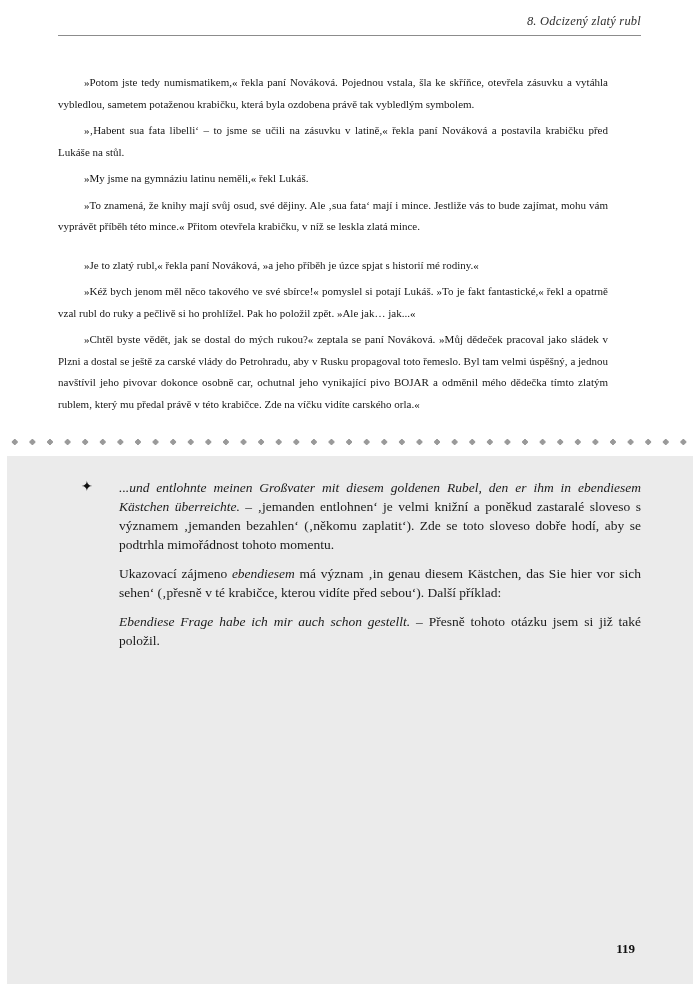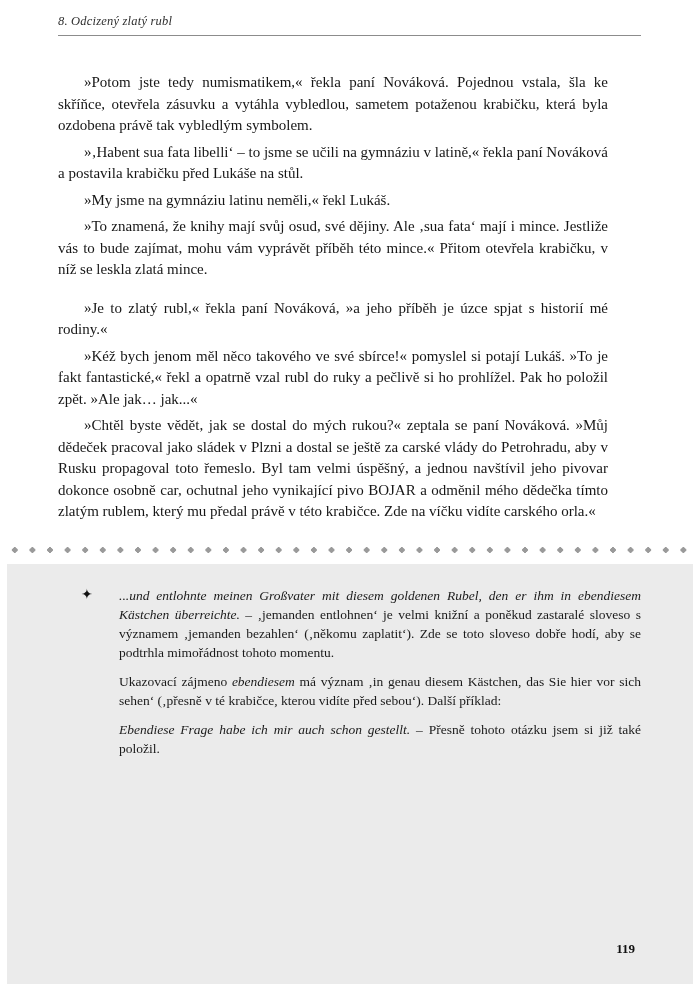--- a/index.html
+++ b/index.html
@@ -8,34 +8,34 @@
     background: #ffffff;
     color: var(--text, #161616);
     font-family: "Liberation Serif", serif;
     display: flex; flex-direction: column;
     box-sizing: border-box;
     position: relative;
     overflow: hidden;
   }
   .header { padding: 14px 59px 0 58px; }
   .header-title {
-    text-align: left;
+    text-align: right;
     font-style: italic;
     font-size: 12.5px;
     color: #2e2e2e;
     letter-spacing: 0.2px;
   }
   .header-rule {
     border: none;
     border-top: 1px solid var(--rule, #8c8c8c);
     margin: 6px 0 0 0;
   }
   .body-text {
     padding: 36px 92px 0 58px;
-    font-size: 15px;
+    font-size: 11px;
     line-height: 21.5px;
     text-align: justify;
   }
   p.body-p { margin: 0 0 5px 0; text-indent: 26px; }
   p.body-p.gap { margin-top: 17px; }
   .dots {
     height: 8px;
     margin: 18px 6px 0 6px;
     background-image: radial-gradient(circle, var(--dot, #9a9a9a) 0 2.6px, transparent 2.9px);
     background-size: 17.6px 8px;
@@ -74,21 +74,21 @@
 
 <div class="page">
 
   <div class="header">
     <div class="header-title">8. Odcizený zlatý rubl</div>
     <hr class="header-rule">
   </div>
 
   <div class="body-text">
       <p class="body-p">»Potom jste tedy numismatikem,« řekla paní Nováková. Pojednou vstala, šla ke skříňce, otevřela zásuvku a vytáhla vybledlou, sametem potaženou krabičku, která byla ozdobena právě tak vybledlým symbolem.</p>
-      <p class="body-p">»‚Habent sua fata libelli‘ – to jsme se učili na gymnáziu v latině,« řekla paní Nováková a postavila krabičku před Lukáše na stůl.</p>
+      <p class="body-p">»‚Habent sua fata libelli‘ – to jsme se učili na zásuvku v latině,« řekla paní Nováková a postavila krabičku před Lukáše na stůl.</p>
       <p class="body-p">»My jsme na gymnáziu latinu neměli,« řekl Lukáš.</p>
       <p class="body-p">»To znamená, že knihy mají svůj osud, své dějiny. Ale ‚sua fata‘ mají i mince. Jestliže vás to bude zajímat, mohu vám vyprávět příběh této mince.« Přitom otevřela krabičku, v níž se leskla zlatá mince.</p>
       <p class="body-p gap">»Je to zlatý rubl,« řekla paní Nováková, »a jeho příběh je úzce spjat s historií mé rodiny.«</p>
       <p class="body-p">»Kéž bych jenom měl něco takového ve své sbírce!« pomyslel si potají Lukáš. »To je fakt fantastické,« řekl a opatrně vzal rubl do ruky a pečlivě si ho prohlížel. Pak ho položil zpět. »Ale jak… jak...«</p>
       <p class="body-p">»Chtěl byste vědět, jak se dostal do mých rukou?« zeptala se paní Nováková. »Můj dědeček pracoval jako sládek v Plzni a dostal se ještě za carské vlády do Petrohradu, aby v Rusku propagoval toto řemeslo. Byl tam velmi úspěšný, a jednou navštívil jeho pivovar dokonce osobně car, ochutnal jeho vynikající pivo BOJAR a odměnil mého dědečka tímto zlatým rublem, který mu předal právě v této krabičce. Zde na víčku vidíte carského orla.«</p>
     </div>
 
   <div class="dots"></div>
 
   <div class="note-box">

